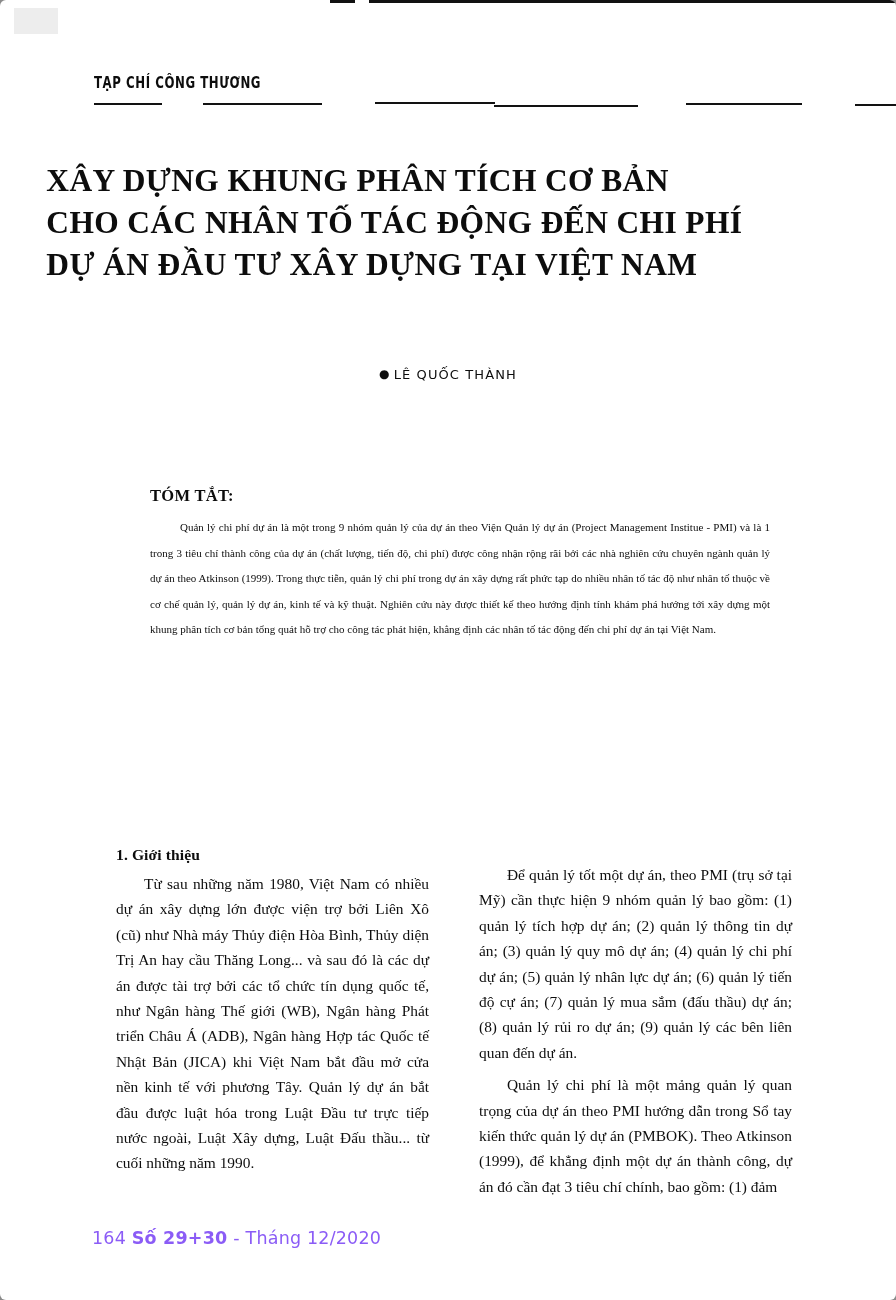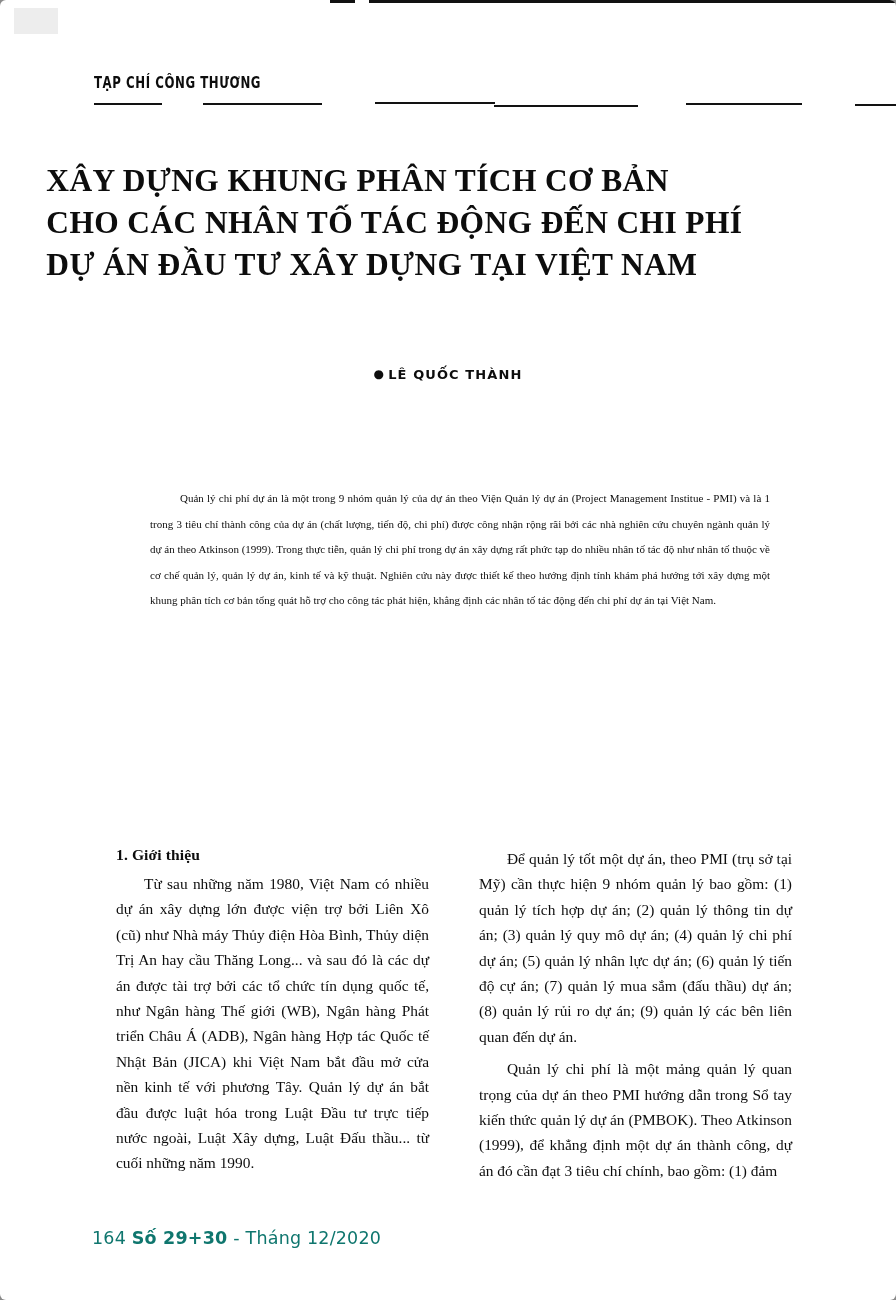--- a/index.html
+++ b/index.html
@@ -91,21 +91,21 @@
   }
 
   
   .author {
     position: absolute;
     top: 367px;
     left: 0;
     width: 896px;
     text-align: center;
     font-family: "DejaVu Sans", "Liberation Sans", sans-serif;
-    font-weight: 700;
+    font-weight: 400;
     font-size: 13px;
     letter-spacing: 1.1px;
   }
   .author .bullet {
     font-size: 12px;
     vertical-align: 1px;
     margin-right: 3px;
   }
 
   
@@ -155,31 +155,31 @@
     letter-spacing: 0.1px;
   }
   .body-para {
     font-size: 15.4px;
     line-height: 25.4px;
     text-align: justify;
     text-indent: 28px;
     margin: 0 0 7px 0;
     hyphens: none;
   }
-  .col.right .body-para:first-child { margin-top: 0; }
+  .col.right .body-para:first-child { margin-top: 16px; }
 
   
   .footer {
     position: absolute;
     bottom: 52px;
     left: 92px;
     font-family: "DejaVu Sans", "Liberation Sans", sans-serif;
     font-size: 17.5px;
     letter-spacing: 0.2px;
-    color: #0f766e;
+    color: #8b5cf6;
   }
   .footer .issue { font-weight: 700; }
 </style>
 </head>
 <body>
 
 <div class="page">
 
   <div class="scan-edge-top"></div>
   <div class="scan-edge-nick"></div>
@@ -198,20 +198,21 @@
     <div class="title-line">XÂY DỰNG KHUNG PHÂN TÍCH CƠ BẢN</div>
     <div class="title-line">CHO CÁC NHÂN TỐ TÁC ĐỘNG ĐẾN CHI PHÍ</div>
     <div class="title-line">DỰ ÁN ĐẦU TƯ XÂY DỰNG TẠI VIỆT NAM</div>
   </div>
 
   <div class="author">
     <span class="bullet">●</span><span>LÊ QUỐC THÀNH</span>
   </div>
 
   <div class="abstract">
+    <div class="abstract-heading">TÓM TẮT:</div>
     <p class="abstract-body">Quản lý chi phí dự án là một trong 9 nhóm quản lý của dự án theo Viện Quản lý dự án (Project Management Institue - PMI) và là 1 trong 3 tiêu chí thành công của dự án (chất lượng, tiến độ, chi phí) được công nhận rộng rãi bởi các nhà nghiên cứu chuyên ngành quản lý dự án theo Atkinson (1999). Trong thực tiễn, quản lý chi phí trong dự án xây dựng rất phức tạp do nhiều nhân tố tác độ như nhân tố thuộc về cơ chế quản lý, quản lý dự án, kinh tế và kỹ thuật. Nghiên cứu này được thiết kế theo hướng định tính khám phá hướng tới xây dựng một khung phân tích cơ bản tổng quát hỗ trợ cho công tác phát hiện, khẳng định các nhân tố tác động đến chi phí dự án tại Việt Nam.</p>
   </div>
 
   <div class="columns">
     <div class="col left">
       <div class="section-heading">1. Giới thiệu</div>
       <p class="body-para">Từ sau những năm 1980, Việt Nam có nhiều dự án xây dựng lớn được viện trợ bởi Liên Xô (cũ) như Nhà máy Thủy điện Hòa Bình, Thủy diện Trị An hay cầu Thăng Long... và sau đó là các dự án được tài trợ bởi các tổ chức tín dụng quốc tế, như Ngân hàng Thế giới (WB), Ngân hàng Phát triển Châu Á (ADB), Ngân hàng Hợp tác Quốc tế Nhật Bản (JICA) khi Việt Nam bắt đầu mở cửa nền kinh tế với phương Tây. Quản lý dự án bắt đầu được luật hóa trong Luật Đầu tư trực tiếp nước ngoài, Luật Xây dựng, Luật Đấu thầu... từ cuối những năm 1990.</p>
     </div>
     <div class="col right">
       <p class="body-para">Để quản lý tốt một dự án, theo PMI (trụ sở tại Mỹ) cần thực hiện 9 nhóm quản lý bao gồm: (1) quản lý tích hợp dự án; (2) quản lý thông tin dự án; (3) quản lý quy mô dự án; (4) quản lý chi phí dự án; (5) quản lý nhân lực dự án; (6) quản lý tiến độ cự án; (7) quản lý mua sắm (đấu thầu) dự án; (8) quản lý rủi ro dự án; (9) quản lý các bên liên quan đến dự án.</p>

